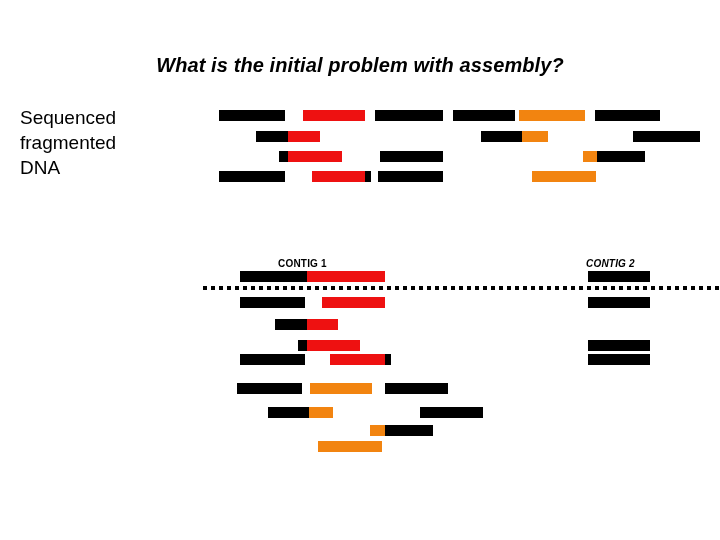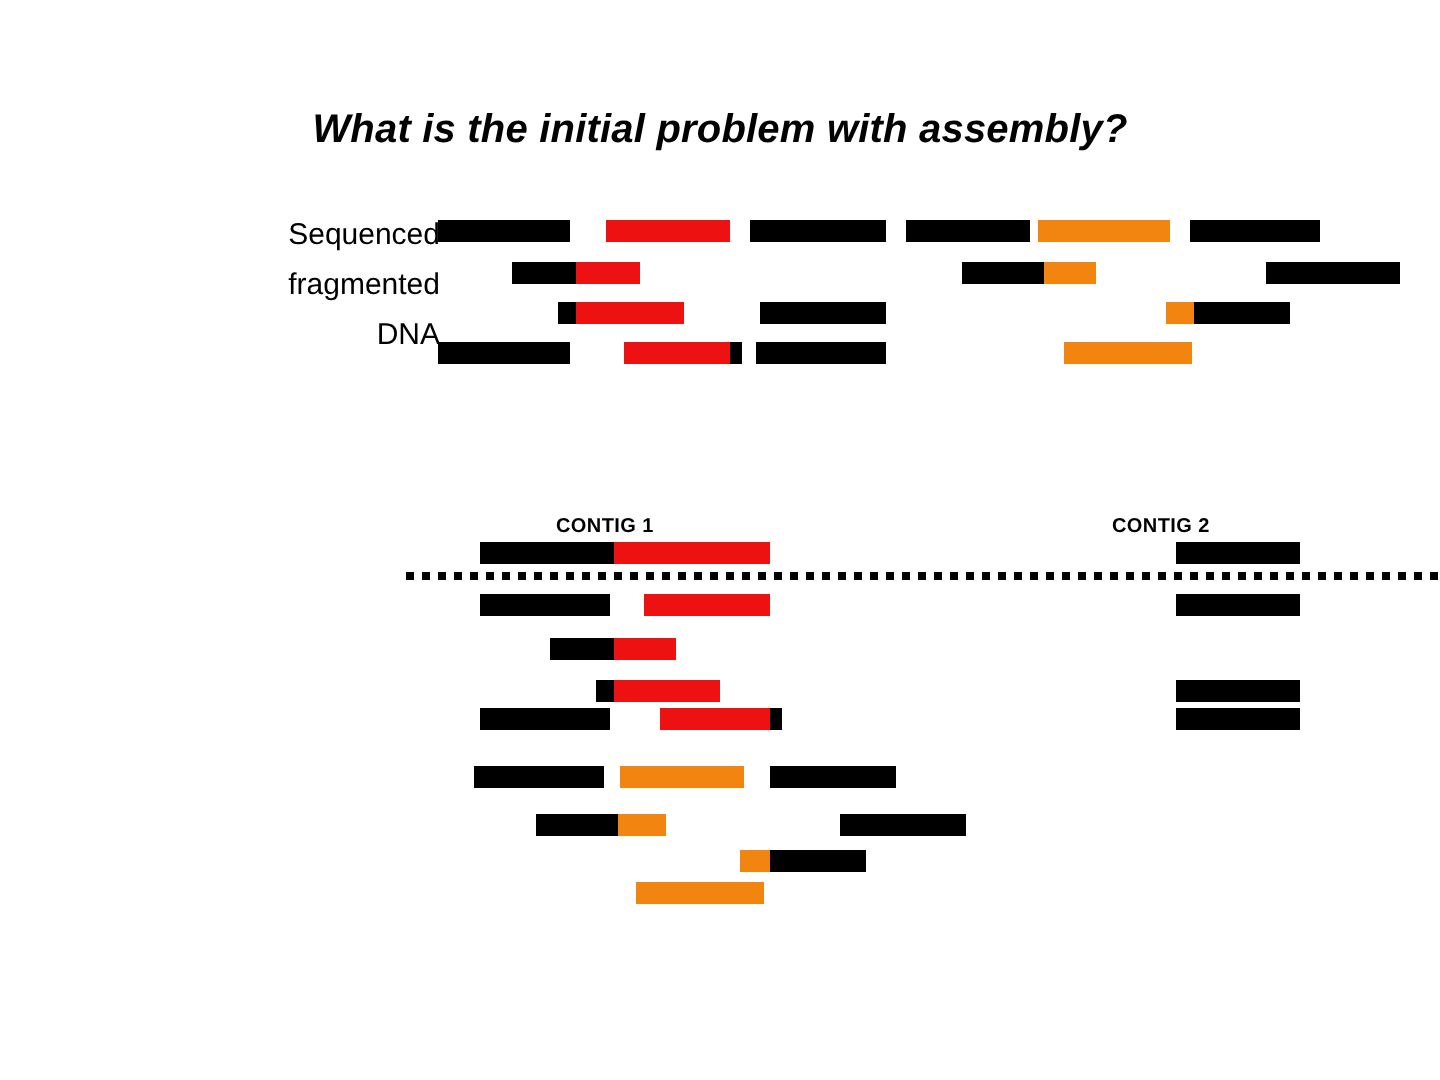--- a/index.html
+++ b/index.html
@@ -23,22 +23,22 @@
     text-align: center;
     font-size: 20px;
     font-weight: bold;
     font-style: italic;
     color: #000000;
     letter-spacing: 0.1px;
     margin-top: 16px;
   }
   .side-label {
     position: absolute;
-    text-align: right;
-    font-size: 15px;
+    text-align: left;
+    font-size: 19px;
     color: #000000;
     line-height: 25px;
     white-space: pre-line;
   }
   #label-sequenced {
     left: 20px;
     top: 105px;
     width: 200px;
   }
   #label-incorrect {
@@ -52,21 +52,21 @@
   }
   .contig-label {
     position: absolute;
     font-size: 10px;
     font-weight: bold;
     color: #000000;
     white-space: nowrap;
     letter-spacing: 0.2px;
   }
   #contig1-label { left: 278px; top: 258px; }
-  #contig2-label { left: 556px; top: 258px; }
+  #contig2-label { left: 586px; top: 258px; font-style: italic; }
   #dotted-line {
     position: absolute;
     left: 203px;
     top: 286px;
     width: 517px;
     height: 4px;
     background-image: linear-gradient(to right, #000 0px, #000 4px, rgba(255,255,255,0) 4px, rgba(255,255,255,0) 8px);
     background-size: 8px 4px;
     background-repeat: repeat-x;
   }

